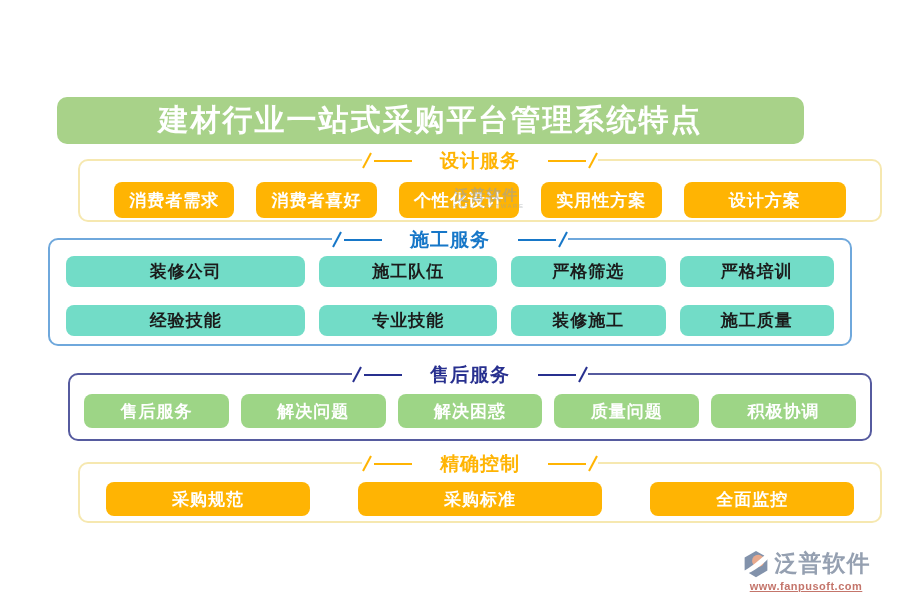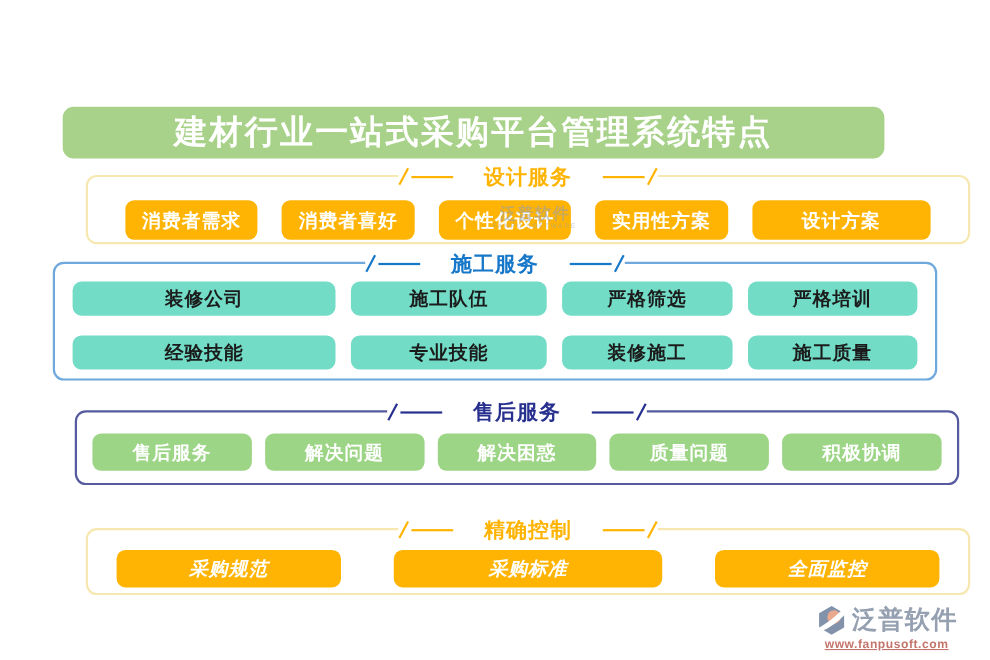--- a/index.html
+++ b/index.html
@@ -15,21 +15,21 @@
     color:#ffffff;font-size:30px;font-weight:800;letter-spacing:2px;
   }
   
   .section{
     position:absolute;left:48px;width:804px;
     border:2px solid;border-radius:10px;background:#fff;box-sizing:border-box;
   }
   .s0{top:159px;height:63px;}
   .s1{top:238px;height:108px;}
   .s2{top:373px;height:68px;}
-  .s3{top:480px;height:61px;}
+  .s3{top:462px;height:61px;}
   .accent-gold{border-color:#F6E8B0;margin-left:30px;}
   .accent-blue{border-color:#6FA8DC;}
   .accent-navy{border-color:#565B9F;margin-left:20px;}
 
   .legend{
     position:absolute;top:-14px;left:50%;transform:translateX(-50%);
     display:flex;align-items:center;background:#ffffff;height:27px;padding:0 4px;white-space:nowrap;
   }
   .accent-gold .legend{color:#FFB403;}
   .accent-blue .legend{color:#1777C8;}
@@ -58,21 +58,21 @@
   .s1 .pill{height:31px;}
   .s1 .pill:nth-child(1){flex:1.55;}
   .s1 .pill:nth-child(2){flex:1.15;}
 
   .s2 .rows{padding:19px 14px 0;}
   .s2 .row{gap:12px;}
   .s2 .pill{height:34px;}
 
   .s3 .rows{padding:18px 26px 0;}
   .s3 .row{gap:48px;}
-  .s3 .pill{height:34px;font-style:italic;}
+  .s3 .pill{height:34px;}
   .s3 .pill:nth-child(2){flex:1.2;}
 
   
   .watermark{
     position:absolute;left:448px;top:186px;z-index:5;text-align:center;
     color:#9aa0a6;opacity:.55;line-height:1.15;pointer-events:none;
   }
   .watermark .wm-text{font-size:15px;font-weight:700;letter-spacing:1px;}
   .watermark .wm-sub{font-size:6px;letter-spacing:1.5px;}
 

